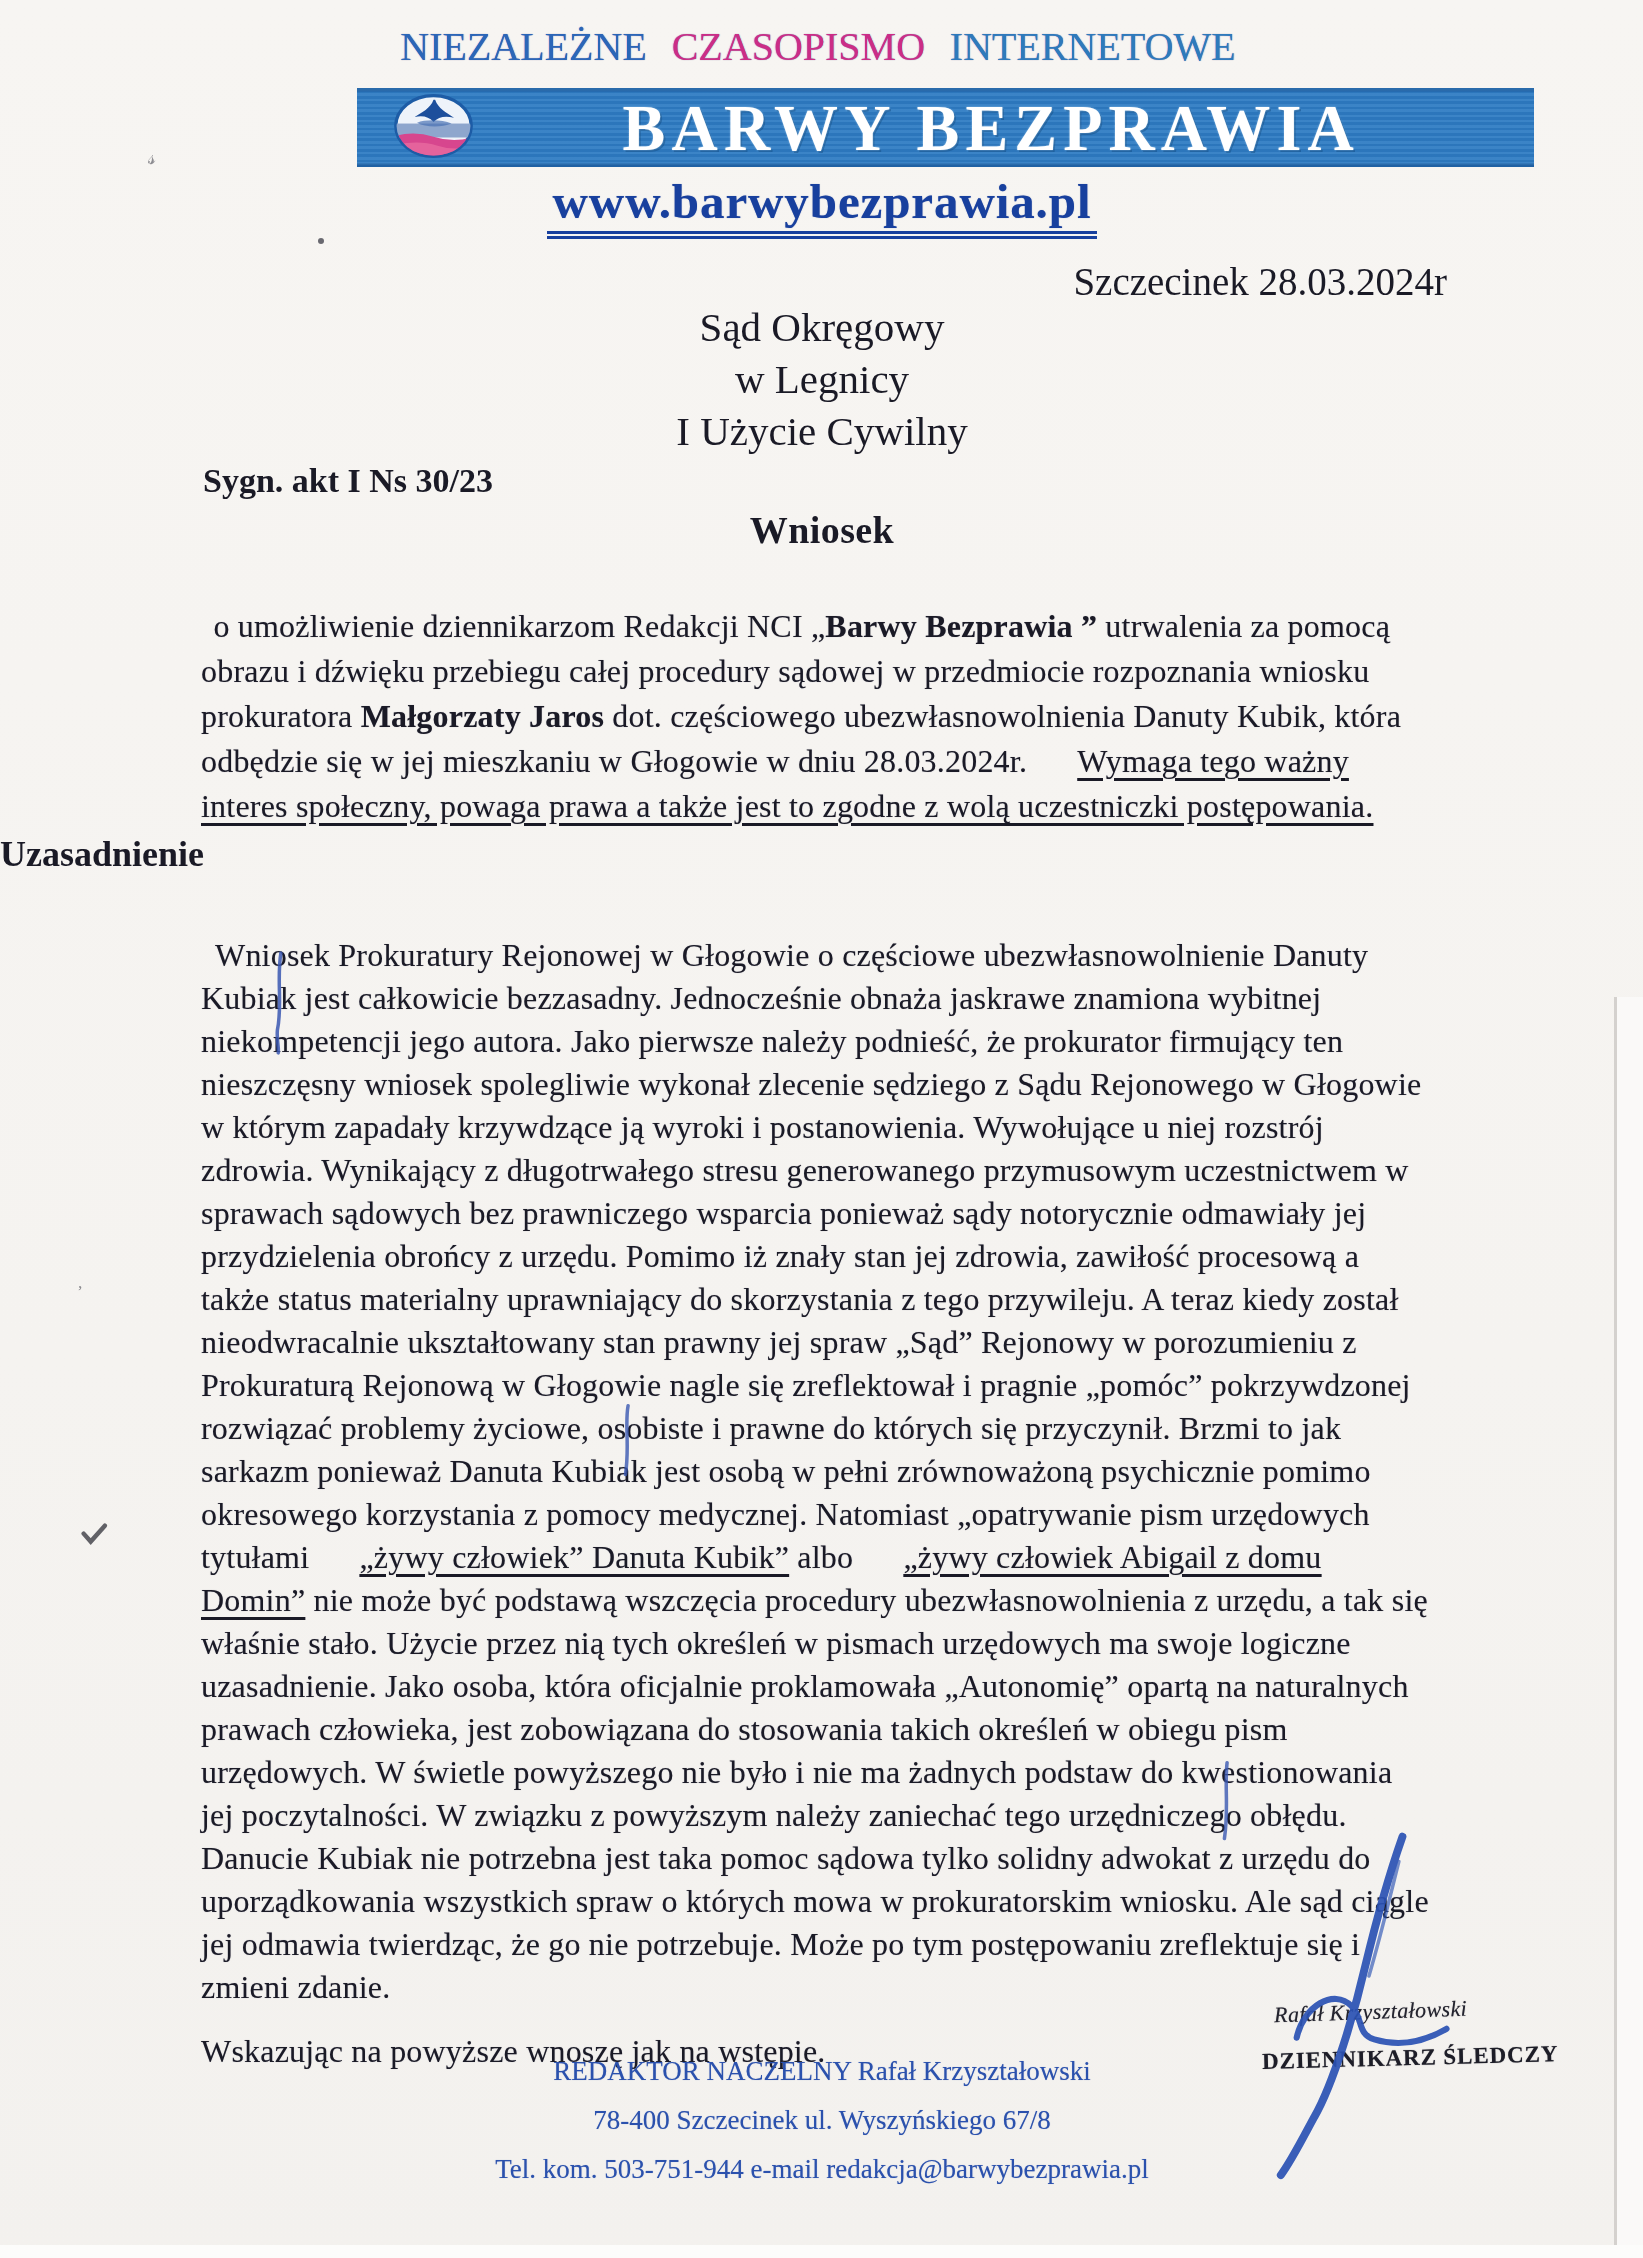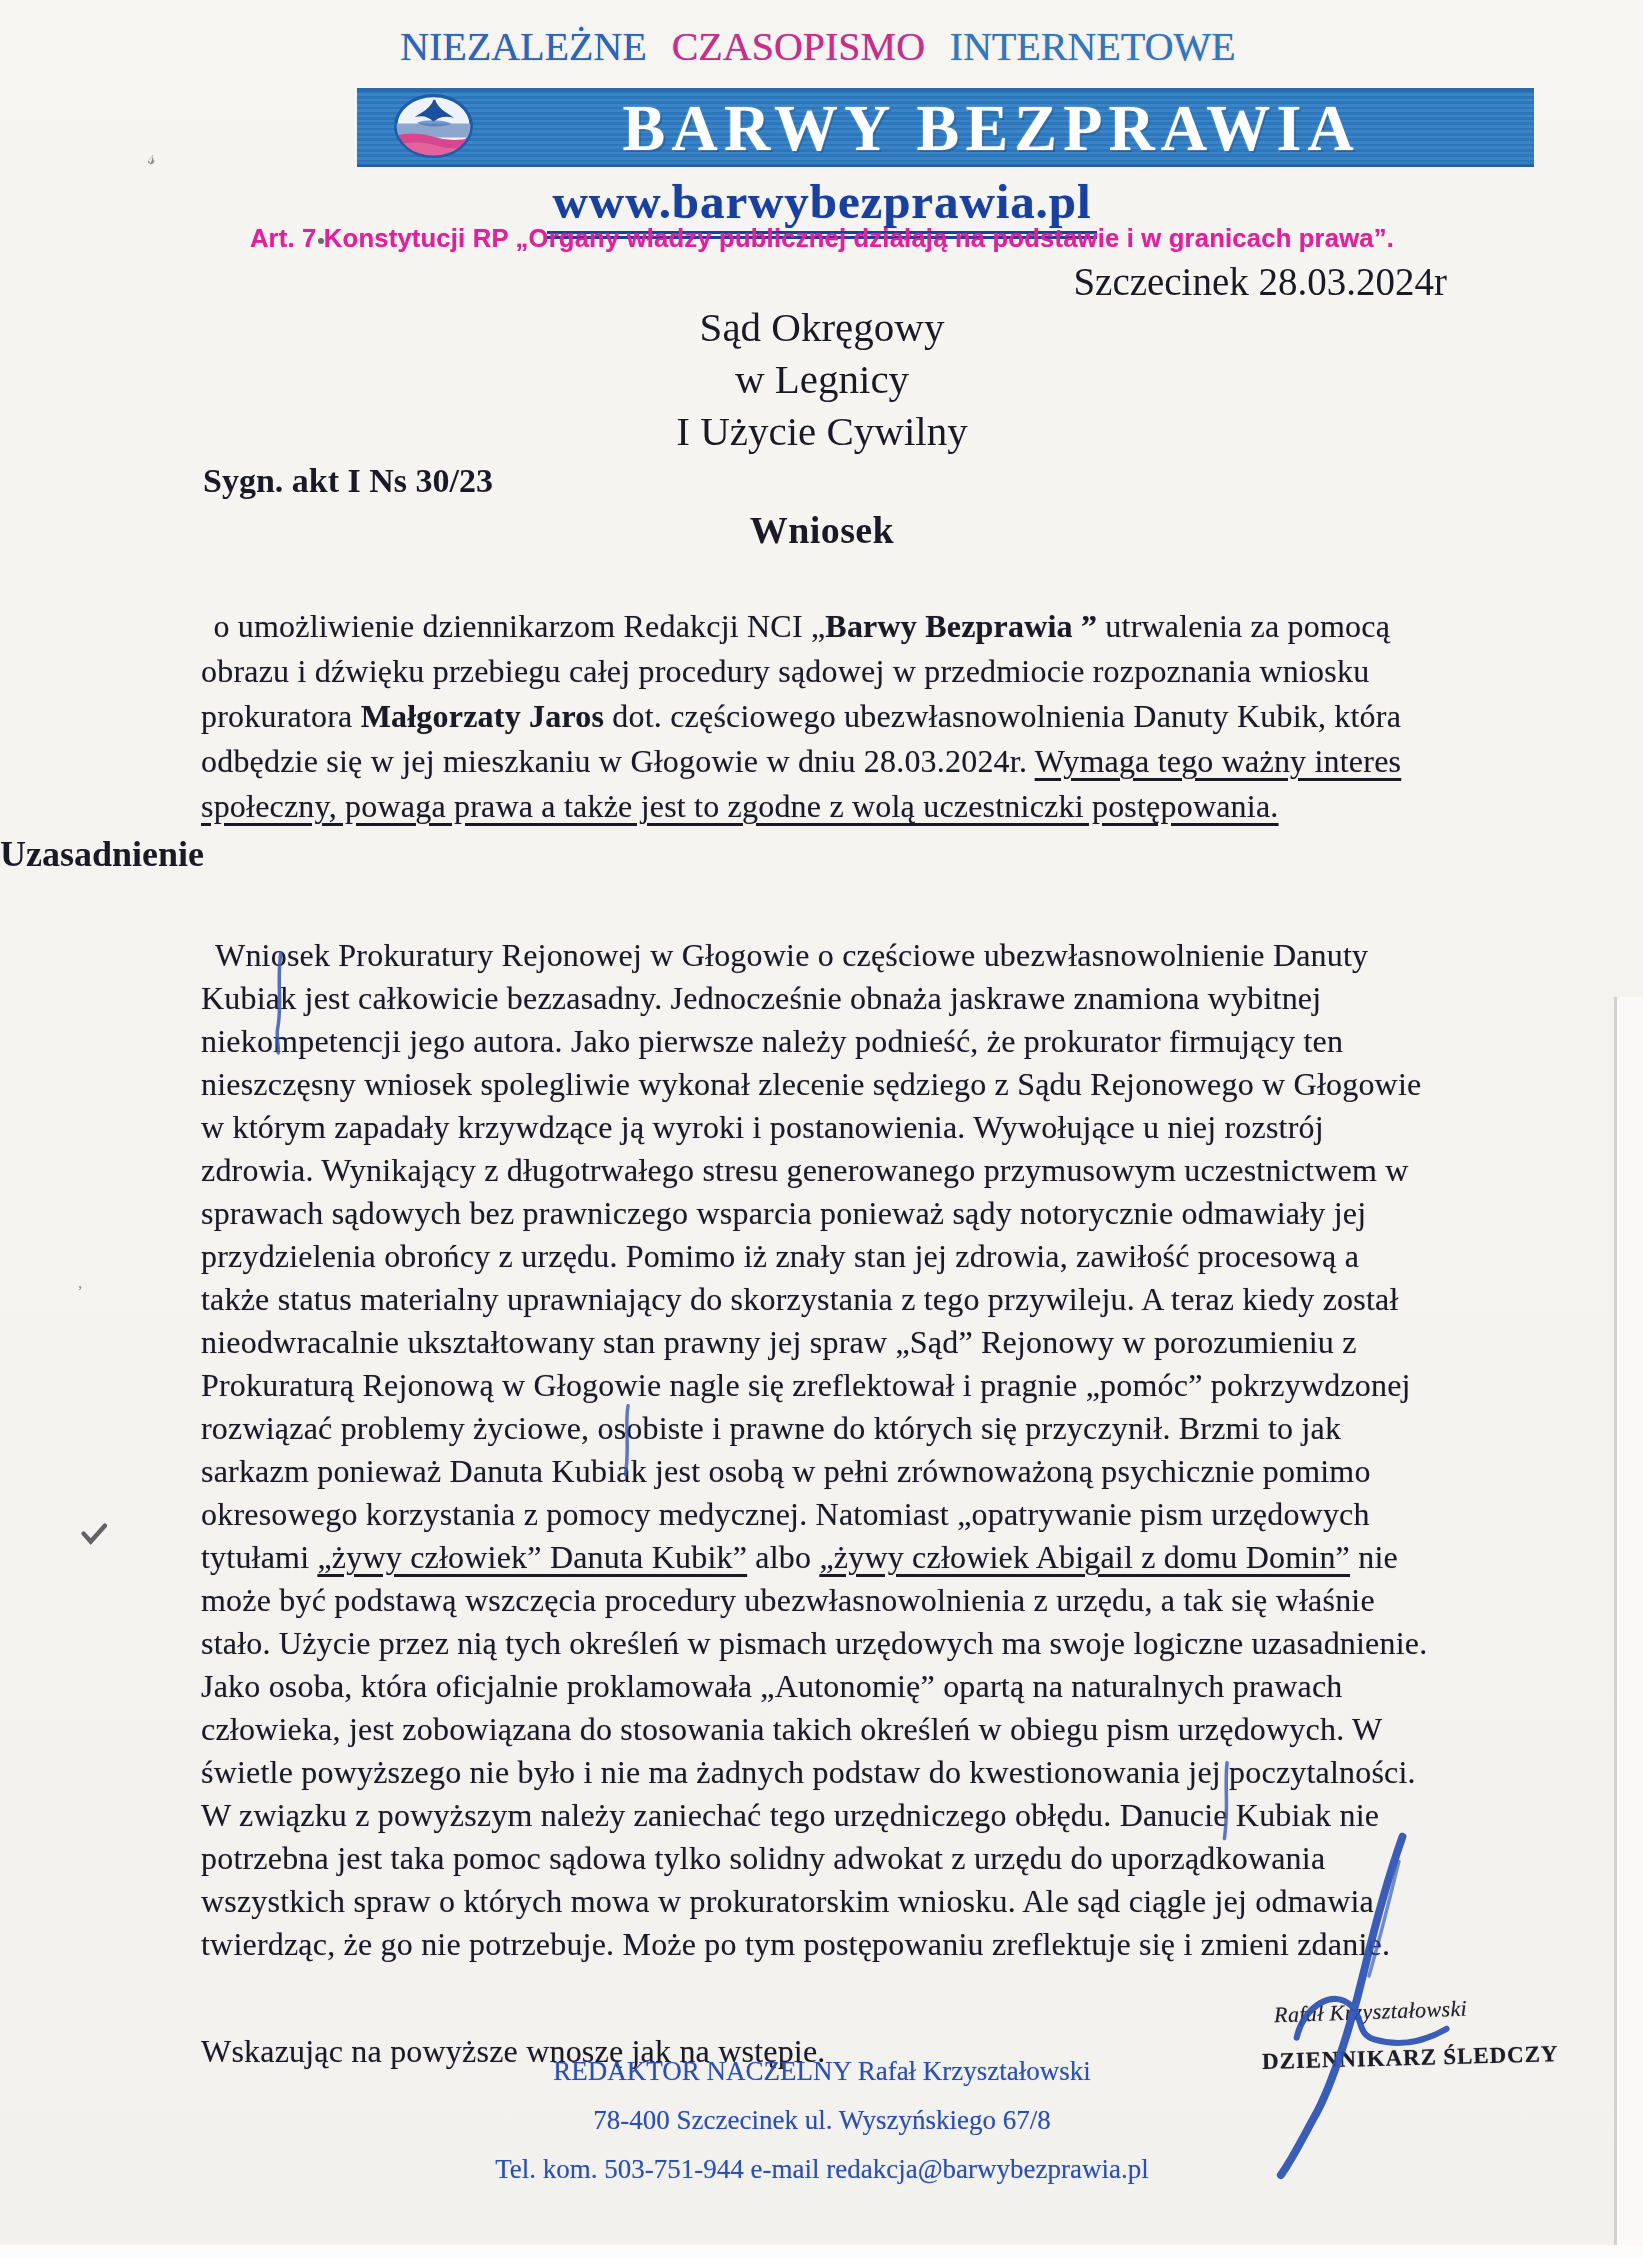--- a/index.html
+++ b/index.html
@@ -54,21 +54,21 @@
   .bodytext{
     position:absolute; left:201px; width:1231px;
     font-size:32px; letter-spacing:0.2px;
     text-shadow:0 0 0.9px rgba(25,25,60,.35);
   }
   .para1{top:572px; line-height:45px; text-indent:12.4px;}
   .uzas{position:absolute; top:833px; left:0; right:0; font-size:36px; font-weight:bold;}
   .para2{top:902px; line-height:43px; text-indent:14px;}
   .closing{top:1997px; line-height:44px;}
   .seg-b{font-weight:bold;}
-  .seg-u{text-decoration:underline; text-decoration-thickness:2.6px; text-underline-offset:6.2px;}
+  .seg-u{text-decoration:underline; text-decoration-thickness:2.6px; text-underline-offset:6.2px;margin-left:42px;}
   
   .stamp-name{
     position:absolute; left:1274px; top:1999px; font-size:22px; font-style:italic;
     color:#23232e; transform:rotate(-2deg); letter-spacing:0.4px; white-space:nowrap;
     text-shadow:0 0 0.9px rgba(30,30,40,.5);
   }
   .stamp-role{
     position:absolute; left:1262px; top:2045px; font-size:23px; font-weight:bold;
     color:#1d1d27; transform:rotate(-1.5deg); letter-spacing:0.9px; white-space:nowrap;
     text-shadow:0 0 0.9px rgba(30,30,40,.55);
@@ -115,23 +115,20 @@
         </g>
       </svg>
     </span>
     <span class="banner-text">BARWY BEZPRAWIA</span>
   </div>
 
   <div class="url-row">
     <span class="url">www.barwybezprawia.pl</span>
   </div>
 
-  <div class="motto-row">
-    <span class="motto">Art. 7 Konstytucji RP „Organy władzy publicznej działają na podstawie i w granicach prawa”.</span>
-  </div>
 
   <div class="place-date">Szczecinek 28.03.2024r</div>
 
   <div class="recipient">
     <div>Sąd Okręgowy</div>
     <div>w Legnicy</div>
     <div>I Użycie Cywilny</div>
   </div>
 
   <div class="case-ref">Sygn. akt I Ns 30/23</div>

